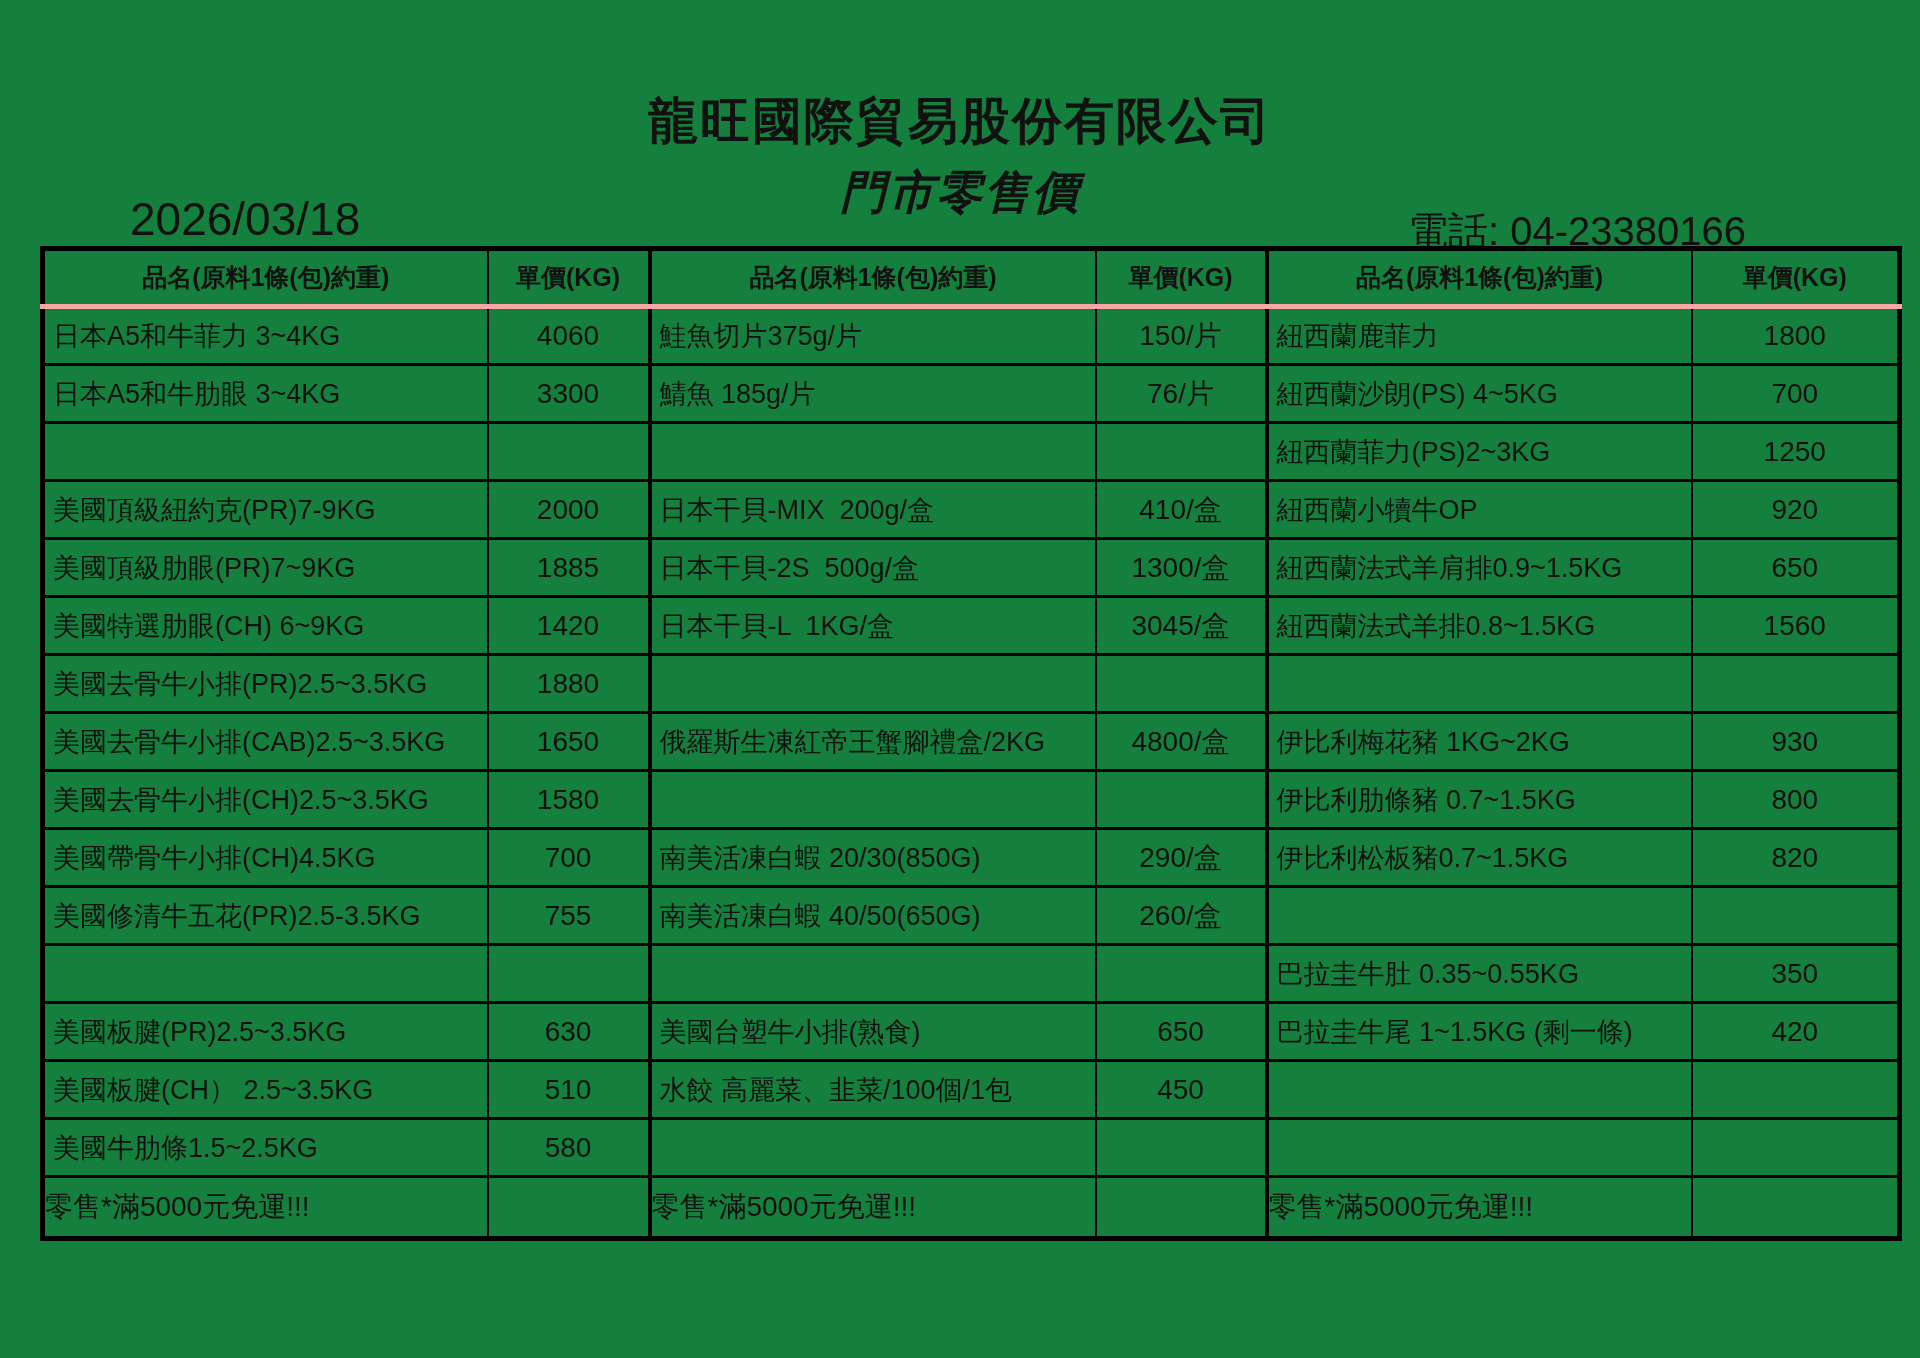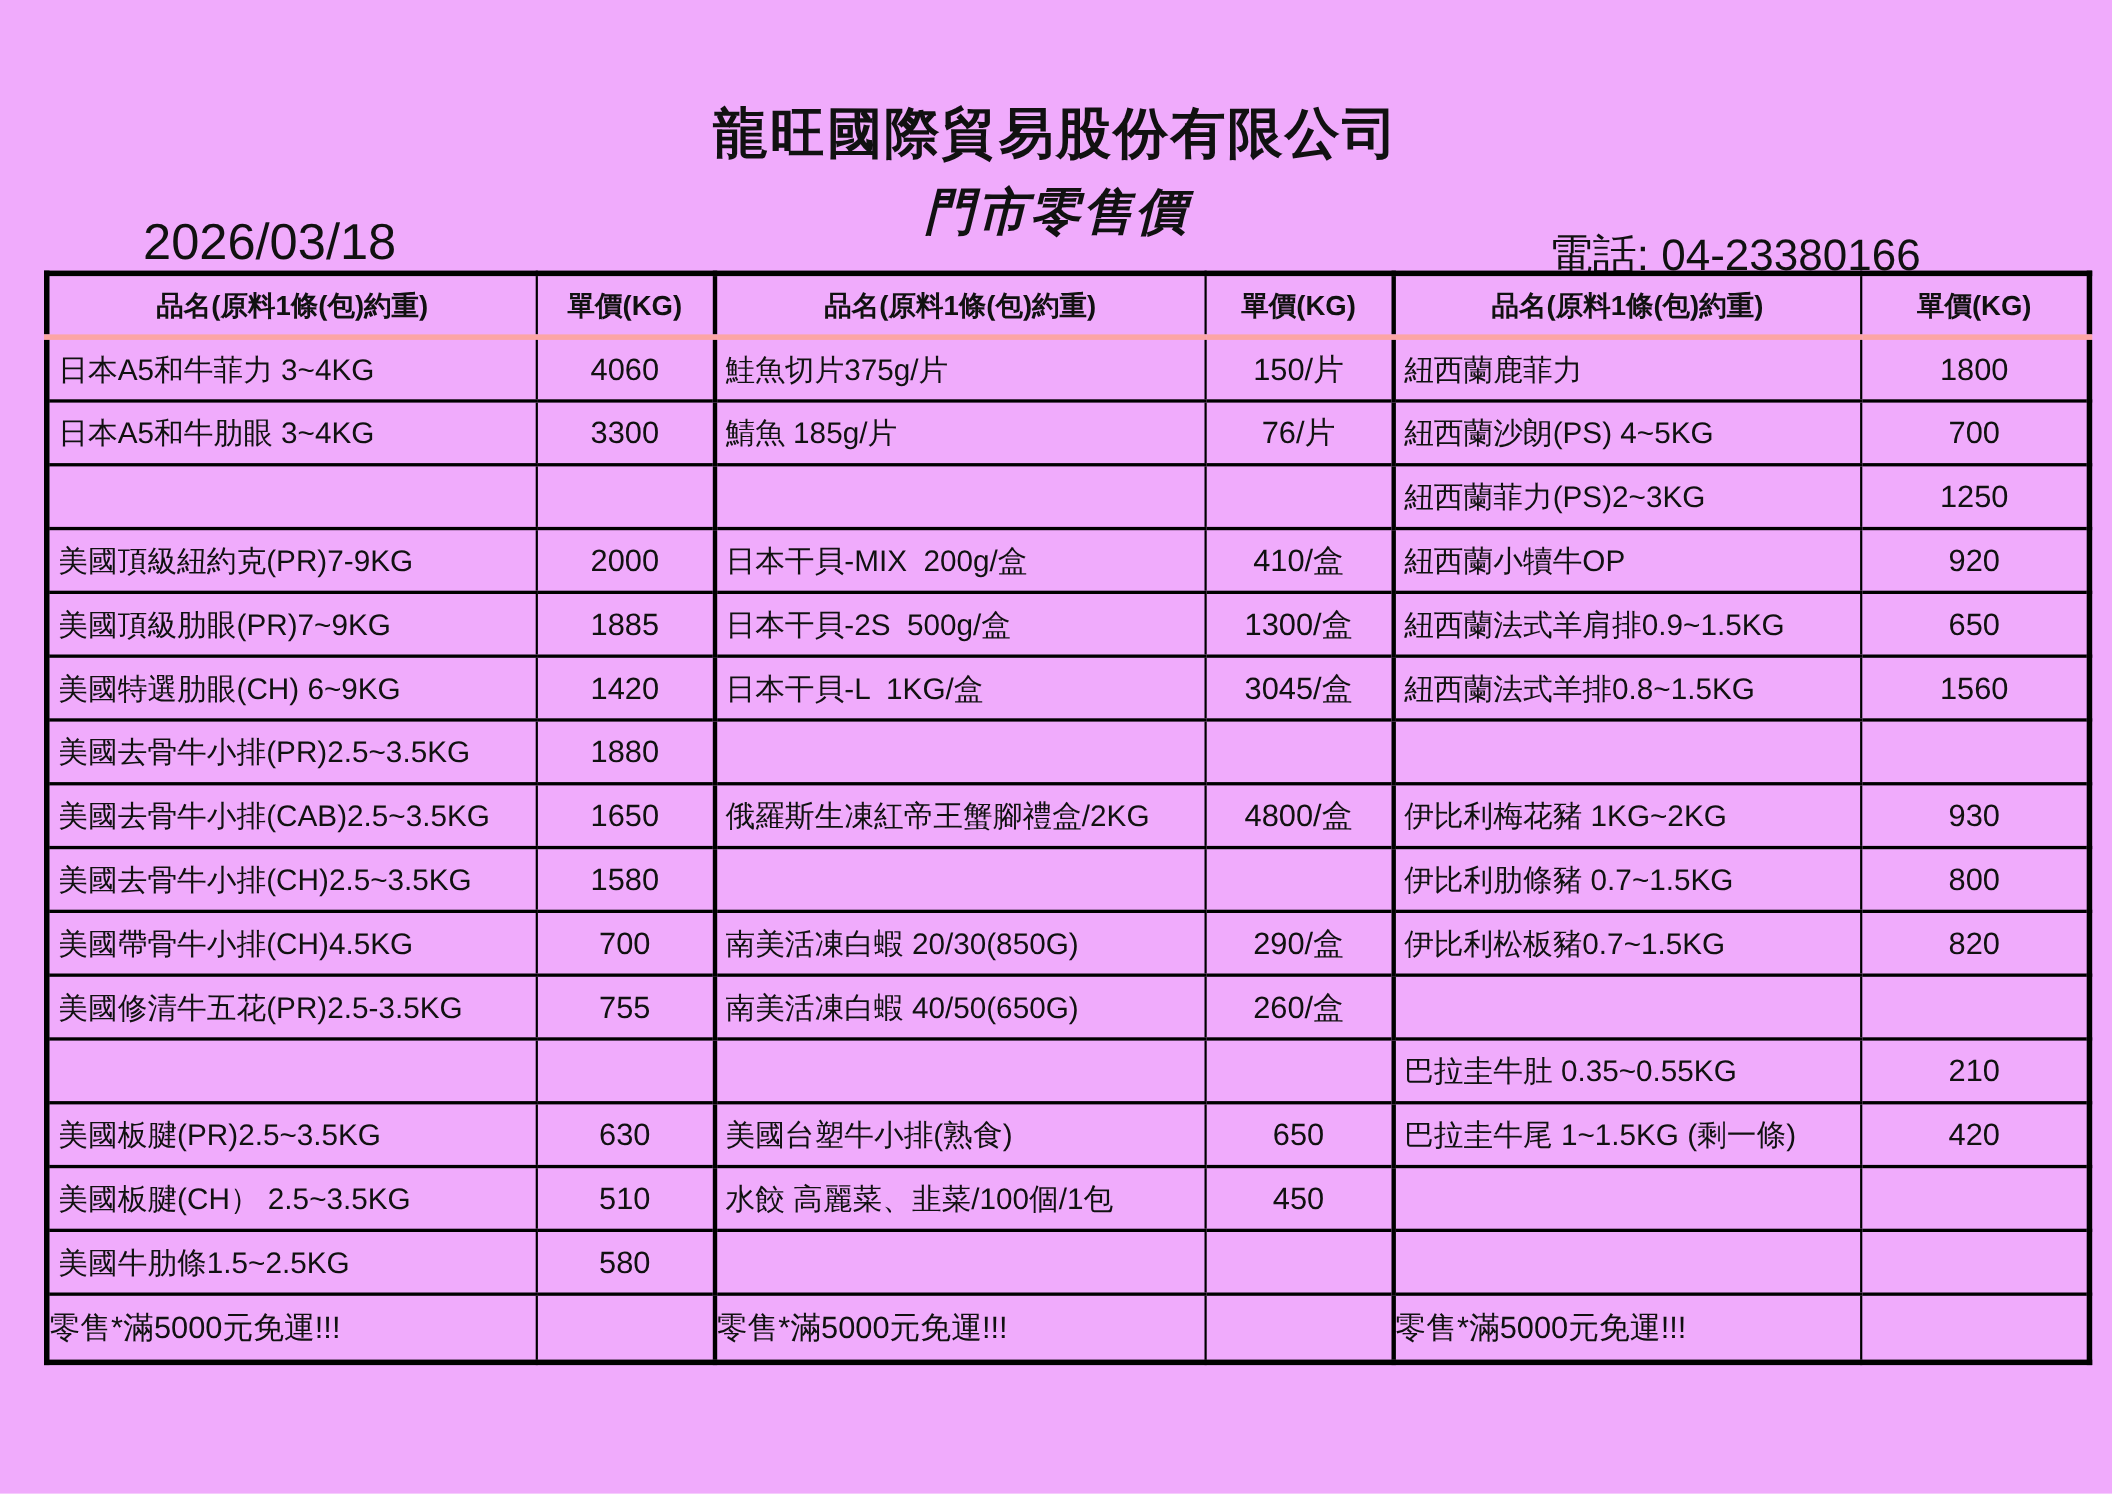--- a/index.html
+++ b/index.html
@@ -3,21 +3,21 @@
 <meta charset="utf-8">
 <style>
   * { margin: 0; padding: 0; box-sizing: border-box; }
   html, body { background: #ffffff; }
   body { font-family: "Liberation Sans", sans-serif; color: #111; }
 
   .page {
     position: relative;
     width: 1920px;
     height: 1358px;
-    background: #f0abfc;
+    background: #15803d;
     overflow: hidden;
   }
 
   .doc-title {
     position: absolute;
     top: 88px;
     left: 0;
     width: 100%;
     text-align: center;
     font-size: 50px;
@@ -212,21 +212,21 @@
           <td class="price gsep">260/盒</td>
           <td class="name"></td>
           <td class="price"></td>
         </tr>
         <tr>
           <td class="name"></td>
           <td class="price gsep"></td>
           <td class="name"></td>
           <td class="price gsep"></td>
           <td class="name">巴拉圭牛肚 0.35~0.55KG</td>
-          <td class="price">210</td>
+          <td class="price">350</td>
         </tr>
         <tr>
           <td class="name">美國板腱(PR)2.5~3.5KG</td>
           <td class="price gsep">630</td>
           <td class="name">美國台塑牛小排(熟食)</td>
           <td class="price gsep">650</td>
           <td class="name">巴拉圭牛尾 1~1.5KG (剩一條)</td>
           <td class="price">420</td>
         </tr>
         <tr>

